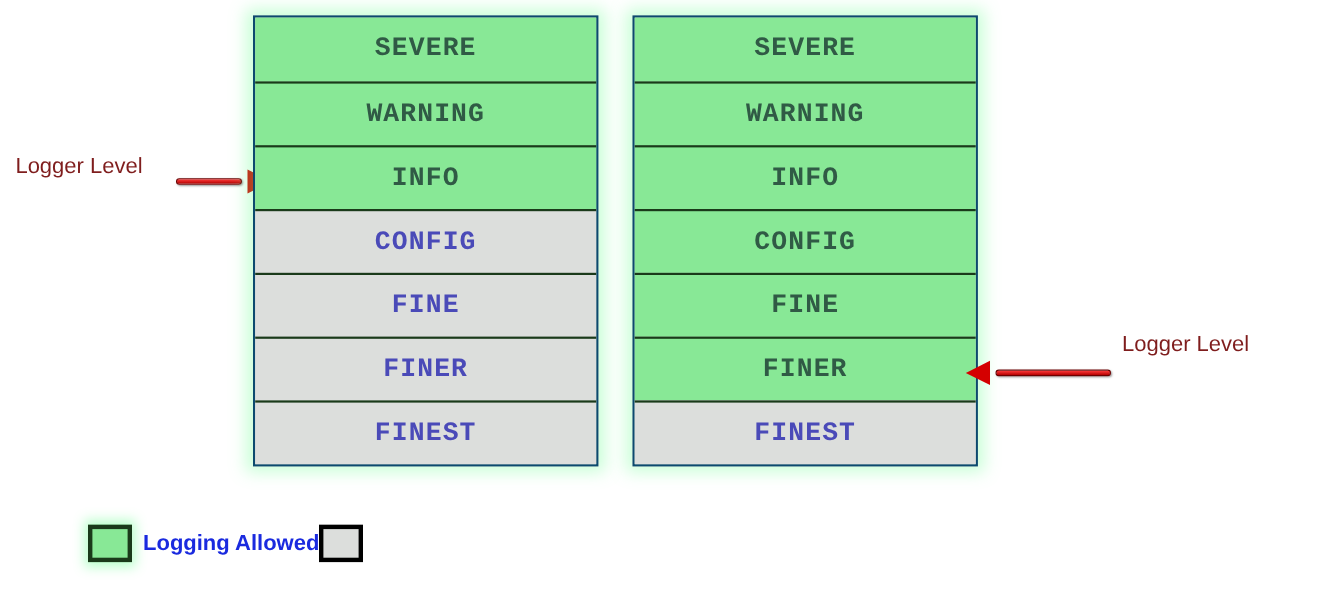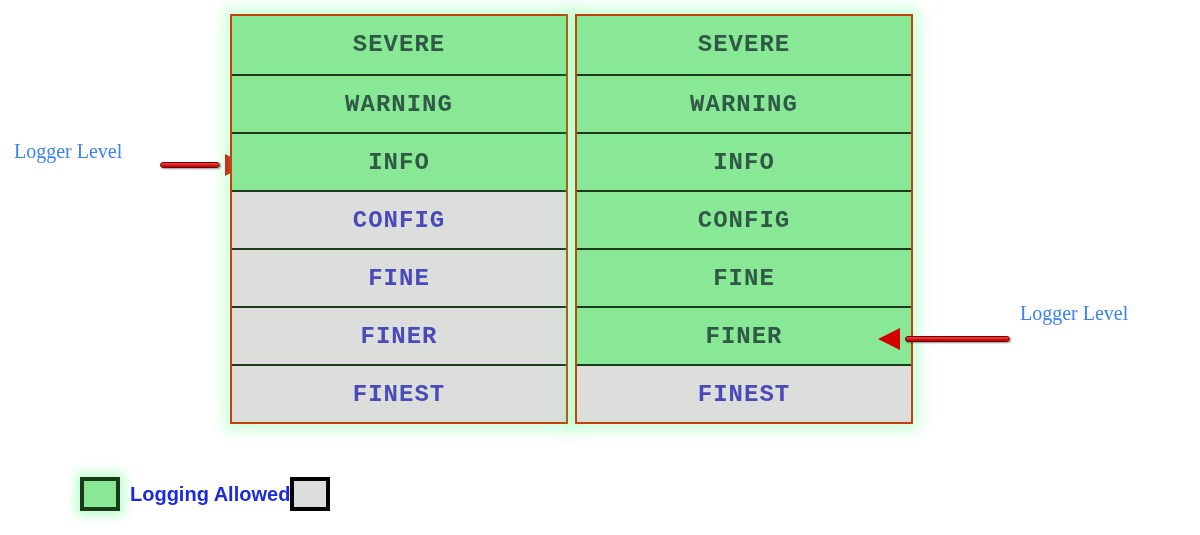--- a/index.html
+++ b/index.html
@@ -12,22 +12,22 @@
     }
     .diagram {
       position: absolute;
       top: 14px;
       left: 0;
       width: 1200px;
       height: 430px;
     }
     .col {
       position: absolute;
-      width: 338px;
-      border: 2px solid #c2410c;
+      width: 314px;
+      border: 2px solid #0c4a6e;
       box-shadow: 0 0 14px 6px rgba(100,255,140,0.35);
       background: #dcdedc;
     }
     .col-left  { left: 230px; top: 0; }
     .col-right { left: 575px; top: 0; }
     .cell {
       height: 58px;
       line-height: 58px;
       text-align: center;
       font-size: 24px;
@@ -35,23 +35,23 @@
       color: #4a4ab8;
       letter-spacing: 1px;
       border-top: 2px solid #1a3a1a;
     }
     .cell:first-child { border-top: none; }
     .cell.allowed { background: #88e896; color: #305a45; }
     .cell.skipped  { background: #dcdedc; }
     
     .lbl {
       position: absolute;
-      font-family: Liberation Serif, serif;
+      font-family: Liberation Sans, sans-serif;
       font-size: 20px;
-      color: #3b82f6;
+      color: #7f1d1d;
       font-weight: 500;
     }
     .lbl-left  { left: 14px;  top: 126px; }
     .lbl-right { left: 1020px; top: 288px; }
     
     .arrow {
       position: absolute;
       height: 12px;
     }
     .arrow .shaft {

